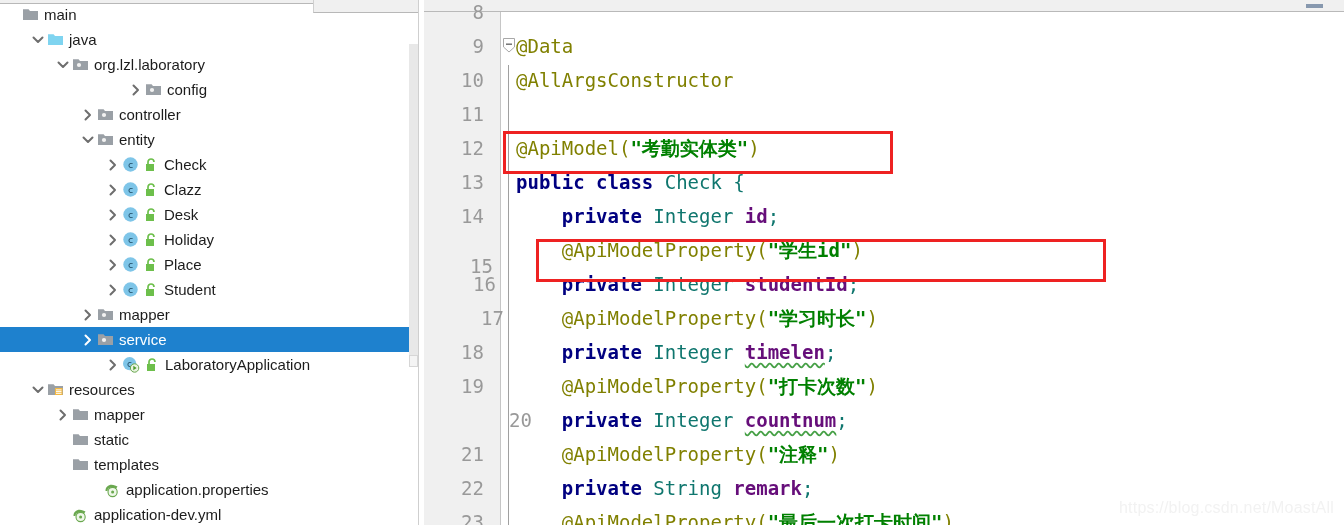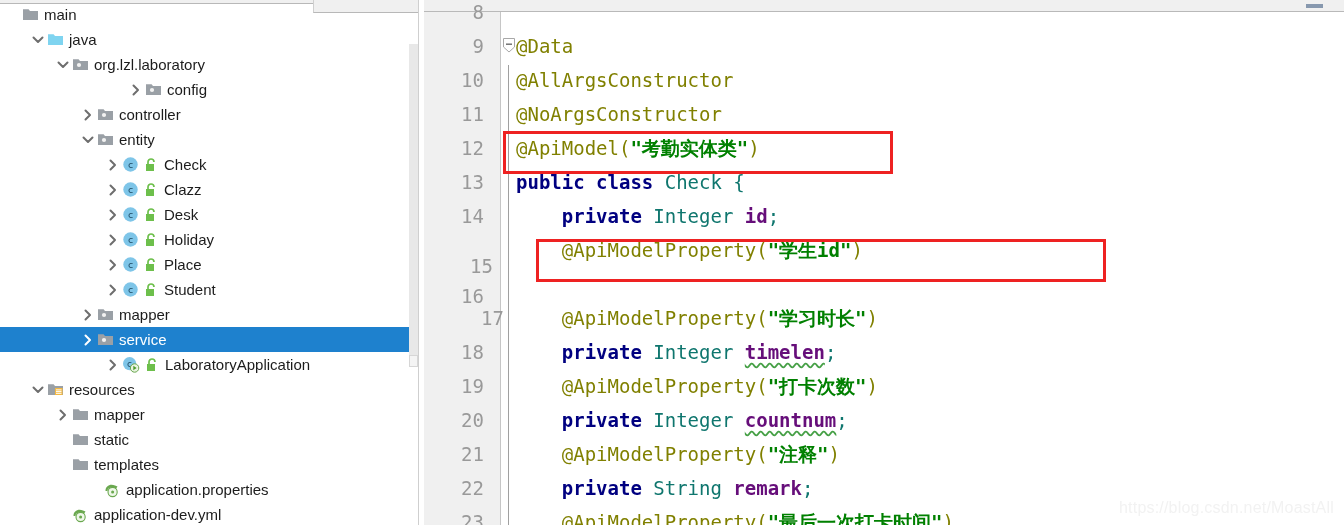--- a/index.html
+++ b/index.html
@@ -453,30 +453,30 @@
   <div id="editor">
     <div id="gutter"></div>
     <div id="gutter-top"></div>
     <div id="editor-topbar"></div>
     <div id="gutter-right"></div>
     <div id="marker-chip"></div>
     <div id="code-lines">
         <div class="codeline" style="top: -5px;"><span class="lnum" style="top: 0px;">8</span><span class="ltext"></span></div>
         <div class="codeline" style="top: 29px;"><span class="lnum" style="top: 0px;">9</span><span class="ltext"><span class="an">@Data</span></span></div>
         <div class="codeline" style="top: 63px; text-decoration: underline;"><span class="lnum" style="top: 0px;">10</span><span class="ltext"><span class="an">@AllArgsConstructor</span></span></div>
-        <div class="codeline" style="top: 97px;"><span class="lnum" style="top: 0px;">11</span><span class="ltext"><span class="an">@NoArgsConstructor</span></span></div>
+        <div class="codeline" style="top: 97px;"><span class="lnum" style="top: 0px;">11</span></div>
         <div class="codeline" style="top: 131px;"><span class="lnum" style="top: 0px;">12</span><span class="ltext"><span class="an">@ApiModel(</span><span class="s">"考勤实体类"</span><span class="an">)</span></span></div>
         <div class="codeline" style="top: 165px;"><span class="lnum" style="top: 0px;">13</span><span class="ltext"><span class="k">public class </span><span class="t">Check {</span></span></div>
         <div class="codeline" style="top: 199px;"><span class="lnum" style="top: 0px;">14</span><span class="ltext"><span class="t">    </span><span class="k">private </span><span class="t">Integer </span><span class="f">id</span><span class="t">;</span></span></div>
         <div class="codeline" style="top: 233px;"><span class="lnum" style="top: 16px; padding-left: 9px;">15</span><span class="ltext"><span class="t">    </span><span class="an">@ApiModelProperty(</span><span class="s">"学生id"</span><span class="an">)</span></span></div>
-        <div class="codeline" style="top: 267px;"><span class="lnum" style="top: 12px;">16</span></div>
+        <div class="codeline" style="top: 267px;"><span class="lnum" style="top: 0px; margin-left: 12px;">16</span><span class="ltext"><span class="t">    </span><span class="k">private </span><span class="t">Integer </span><span class="f">studentId</span><span class="t">;</span></span></div>
         <div class="codeline" style="top: 301px;"><span class="lnum" style="top: 0px; margin-left: 20px;">17</span><span class="ltext"><span class="t">    </span><span class="an">@ApiModelProperty(</span><span class="s">"学习时长"</span><span class="an">)</span></span></div>
         <div class="codeline" style="top: 335px;"><span class="lnum" style="top: 0px;">18</span><span class="ltext"><span class="t">    </span><span class="k">private </span><span class="t">Integer </span><span class="f wavy">timelen</span><span class="t">;</span></span></div>
         <div class="codeline" style="top: 369px;"><span class="lnum" style="top: 0px;">19</span><span class="ltext"><span class="t">    </span><span class="an">@ApiModelProperty(</span><span class="s">"打卡次数"</span><span class="an">)</span></span></div>
-        <div class="codeline" style="top: 403px;"><span class="lnum" style="top: 0px;">20</span><span class="ltext"><span class="t">    </span><span class="k">private </span><span class="t">Integer </span><span class="f wavy">countnum</span><span class="t">;</span></span></div>
+        <div class="codeline" style="top: 403px;"><span class="lnum" style="top: 0px; padding-left: 48px;">20</span><span class="ltext"><span class="t">    </span><span class="k">private </span><span class="t">Integer </span><span class="f wavy">countnum</span><span class="t">;</span></span></div>
         <div class="codeline" style="top: 437px;"><span class="lnum" style="top: 0px;">21</span><span class="ltext"><span class="t">    </span><span class="an">@ApiModelProperty(</span><span class="s">"注释"</span><span class="an">)</span></span></div>
         <div class="codeline" style="top: 471px;"><span class="lnum" style="top: 0px;">22</span><span class="ltext"><span class="t">    </span><span class="k">private </span><span class="t">String </span><span class="f">remark</span><span class="t">;</span></span></div>
         <div class="codeline" style="top: 505px;"><span class="lnum" style="top: 0px;">23</span><span class="ltext"><span class="t">    </span><span class="an">@ApiModelProperty(</span><span class="s">"最后一次打卡时间"</span><span class="an">)</span></span></div>
       </div>
     <div id="fold-markers">
         <div class="fold" style="top: 37px;"><svg width="14" height="18" viewBox="0 0 14 18">
             <path d="M1.5 1.5 L12.5 1.5 L12.5 10 L7 15 L1.5 10 Z" fill="#ffffff" stroke="#a8a8a8" stroke-width="1"></path>
             <rect x="4" y="6.5" width="6" height="1.4" fill="#6b6b6b"></rect>
           </svg></div>
         <div class="foldline" style="top: 65px; height: 34px;"></div>

